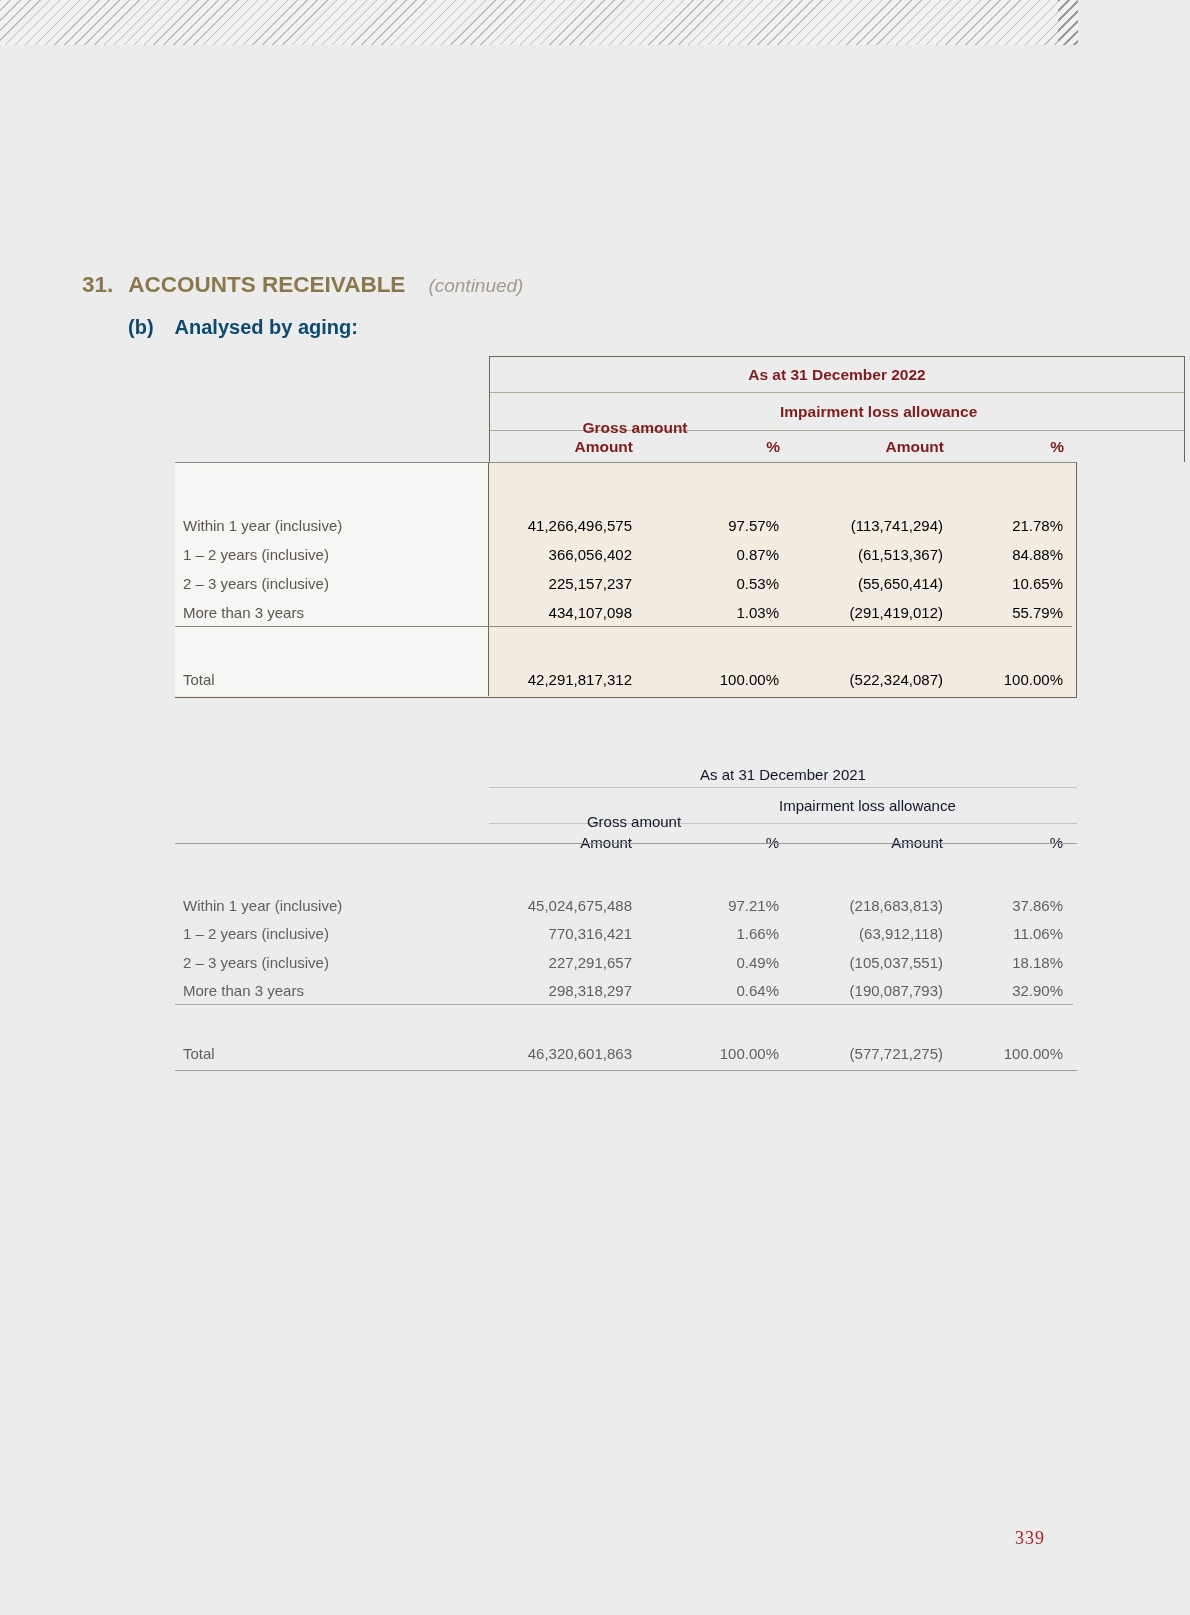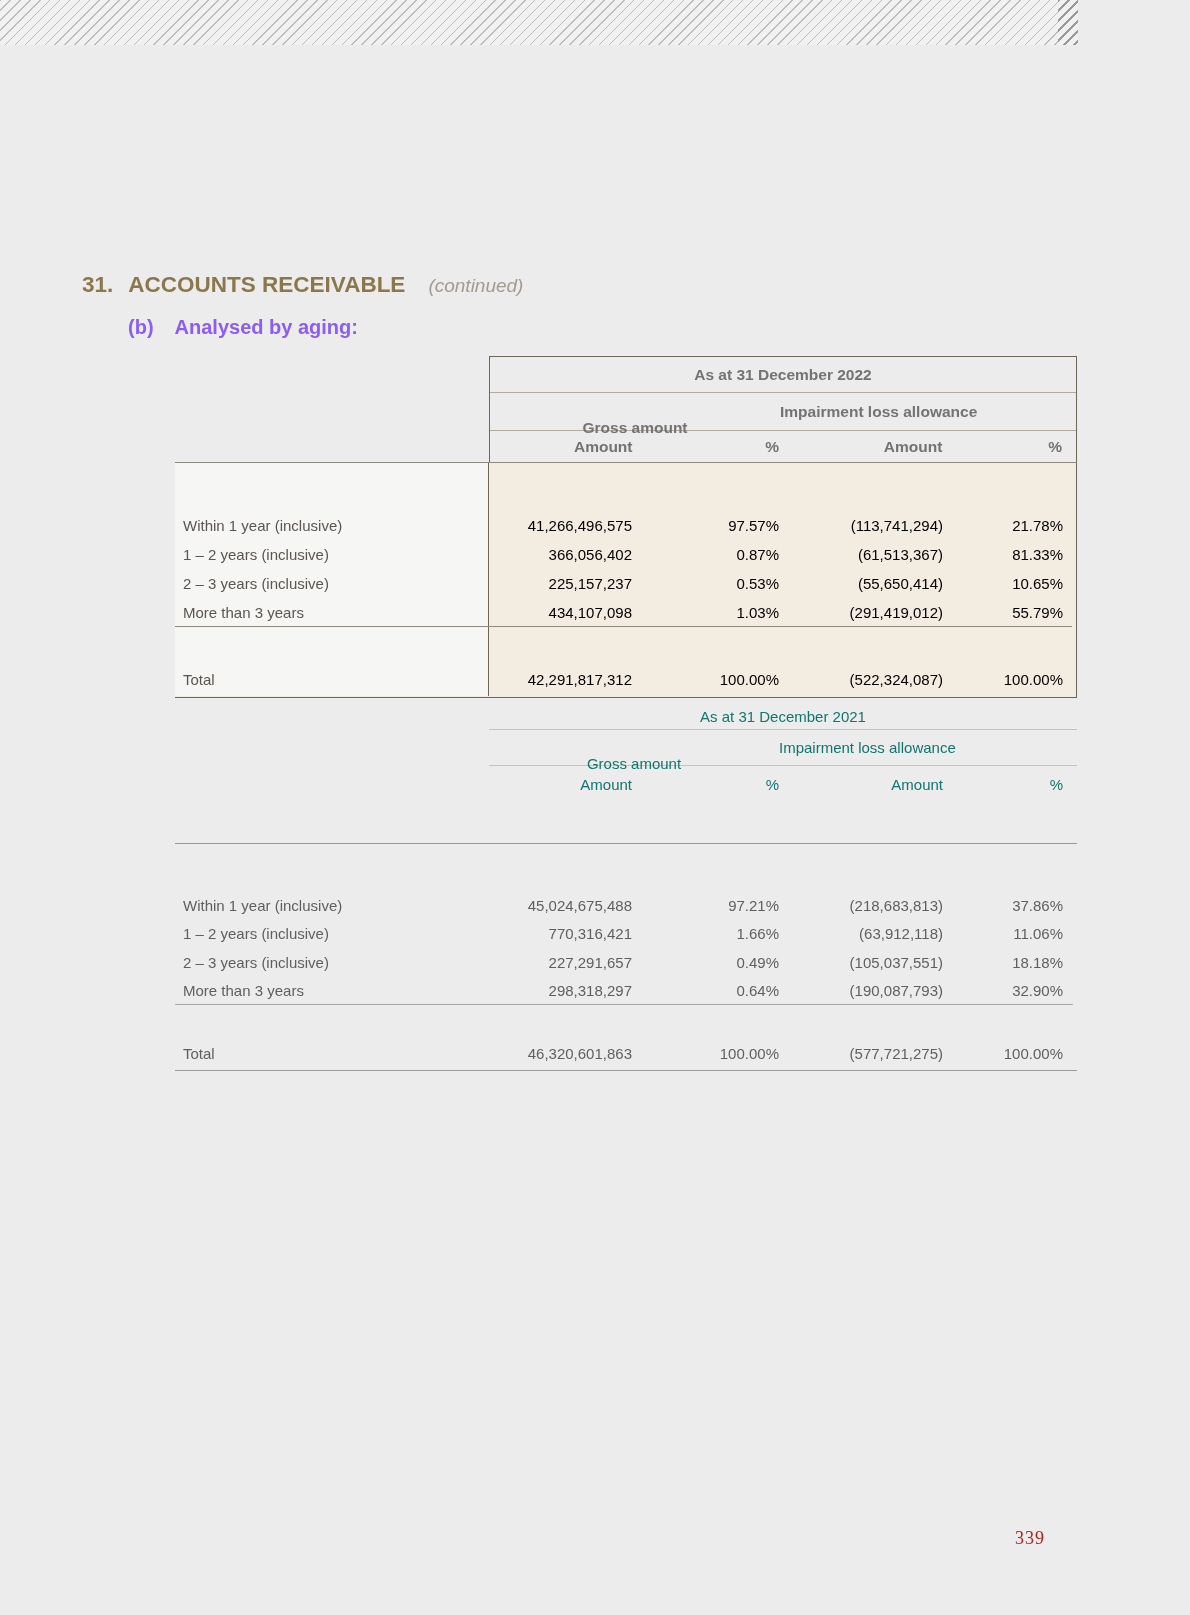--- a/index.html
+++ b/index.html
@@ -38,29 +38,29 @@
   .section-heading {
     position: absolute; left: 82px; top: 272px;
     font-size: 22.5px; font-weight: bold; color: #8a784c; white-space: nowrap;
   }
   .section-heading .num { margin-right: 15px; }
   .section-heading .continued {
     font-weight: normal; font-style: italic; font-size: 19px; color: #a39b8f; margin-left: 23px;
   }
   .subsection {
     position: absolute; left: 128px; top: 316px;
-    font-size: 20px; font-weight: bold; color: #8b5cf6; white-space: nowrap;
+    font-size: 20px; font-weight: bold; color: #0c4a6e; white-space: nowrap;
   }
   .subsection .sub-title { margin-left: 21px; }
 
   
   .t22-head {
-    position: absolute; left: 489px; top: 356px; width: 588px; height: 106px;
+    position: absolute; left: 489px; top: 356px; width: 696px; height: 106px;
     border: 1px solid #6e6552; border-bottom: none;
-    color: #737373; font-weight: bold; font-size: 15.5px;
+    color: #7f1d1d; font-weight: bold; font-size: 15.5px;
   }
   .t22-title { height: 36px; line-height: 35px; text-align: center; border-bottom: 1px solid #b3ab9b; }
   .t22-group { display: flex; height: 38px; align-items: center; border-bottom: 1px solid #b3ab9b; }
   .t22-cols  { display: flex; height: 31px; align-items: center; padding-right: 14px; }
 
   .g1 { width: 290px; text-align: center; margin-top: 32px; }
   .g2 { width: 284px; text-align: left; }
   .c1 { width: 143px; text-align: right; }
   .c2 { width: 147px; text-align: right; }
   .c3 { width: 164px; text-align: right; }
@@ -89,22 +89,22 @@
     border-bottom: 1px solid #6e6552;
     border-right: 1px solid #6e6552;
   }
   .t22-body .r-sp2 { height: 35px; }
   .t22-body .lblcell { background: #f6f6f4; border-right: 1px solid #6e6552; color: #5b5651; }
   .t22-body .vc { color: #000000; font-weight: normal; }
   .t22-body .r-rule { border-bottom: 1px solid #8e8a80; }
 
   
   .t21-head {
-    position: absolute; left: 489px; top: 704px; width: 588px; height: 121px;
-    color: #0f766e; font-size: 15px;
+    position: absolute; left: 489px; top: 762px; width: 588px; height: 121px;
+    color: #0f172a; font-size: 15px;
   }
   .t21-title { height: 26px; line-height: 25px; text-align: center; border-bottom: 1px solid #c4c4c4; }
   .t21-group { display: flex; height: 36px; align-items: center; border-bottom: 1px solid #c4c4c4; }
   .t21-cols  { display: flex; height: 59px; align-items: flex-start; padding-top: 10px; padding-right: 14px; }
 
   
   .t21-body {
     top: 843px; height: 228px;
     color: #5f5f5f;
     border-top: 1px solid #9b9b9b;
@@ -161,21 +161,21 @@
       <div class="vc c1">41,266,496,575</div>
       <div class="vc c2">97.57%</div>
       <div class="vc c3">(113,741,294)</div>
       <div class="vc c4">21.78%</div>
     </div>
     <div class="trow r-data">
       <div class="lblcell">1 – 2 years (inclusive)</div>
       <div class="vc c1">366,056,402</div>
       <div class="vc c2">0.87%</div>
       <div class="vc c3">(61,513,367)</div>
-      <div class="vc c4">81.33%</div>
+      <div class="vc c4">84.88%</div>
     </div>
     <div class="trow r-data">
       <div class="lblcell">2 – 3 years (inclusive)</div>
       <div class="vc c1">225,157,237</div>
       <div class="vc c2">0.53%</div>
       <div class="vc c3">(55,650,414)</div>
       <div class="vc c4">10.65%</div>
     </div>
     <div class="trow r-data r-rule">
       <div class="lblcell">More than 3 years</div>

